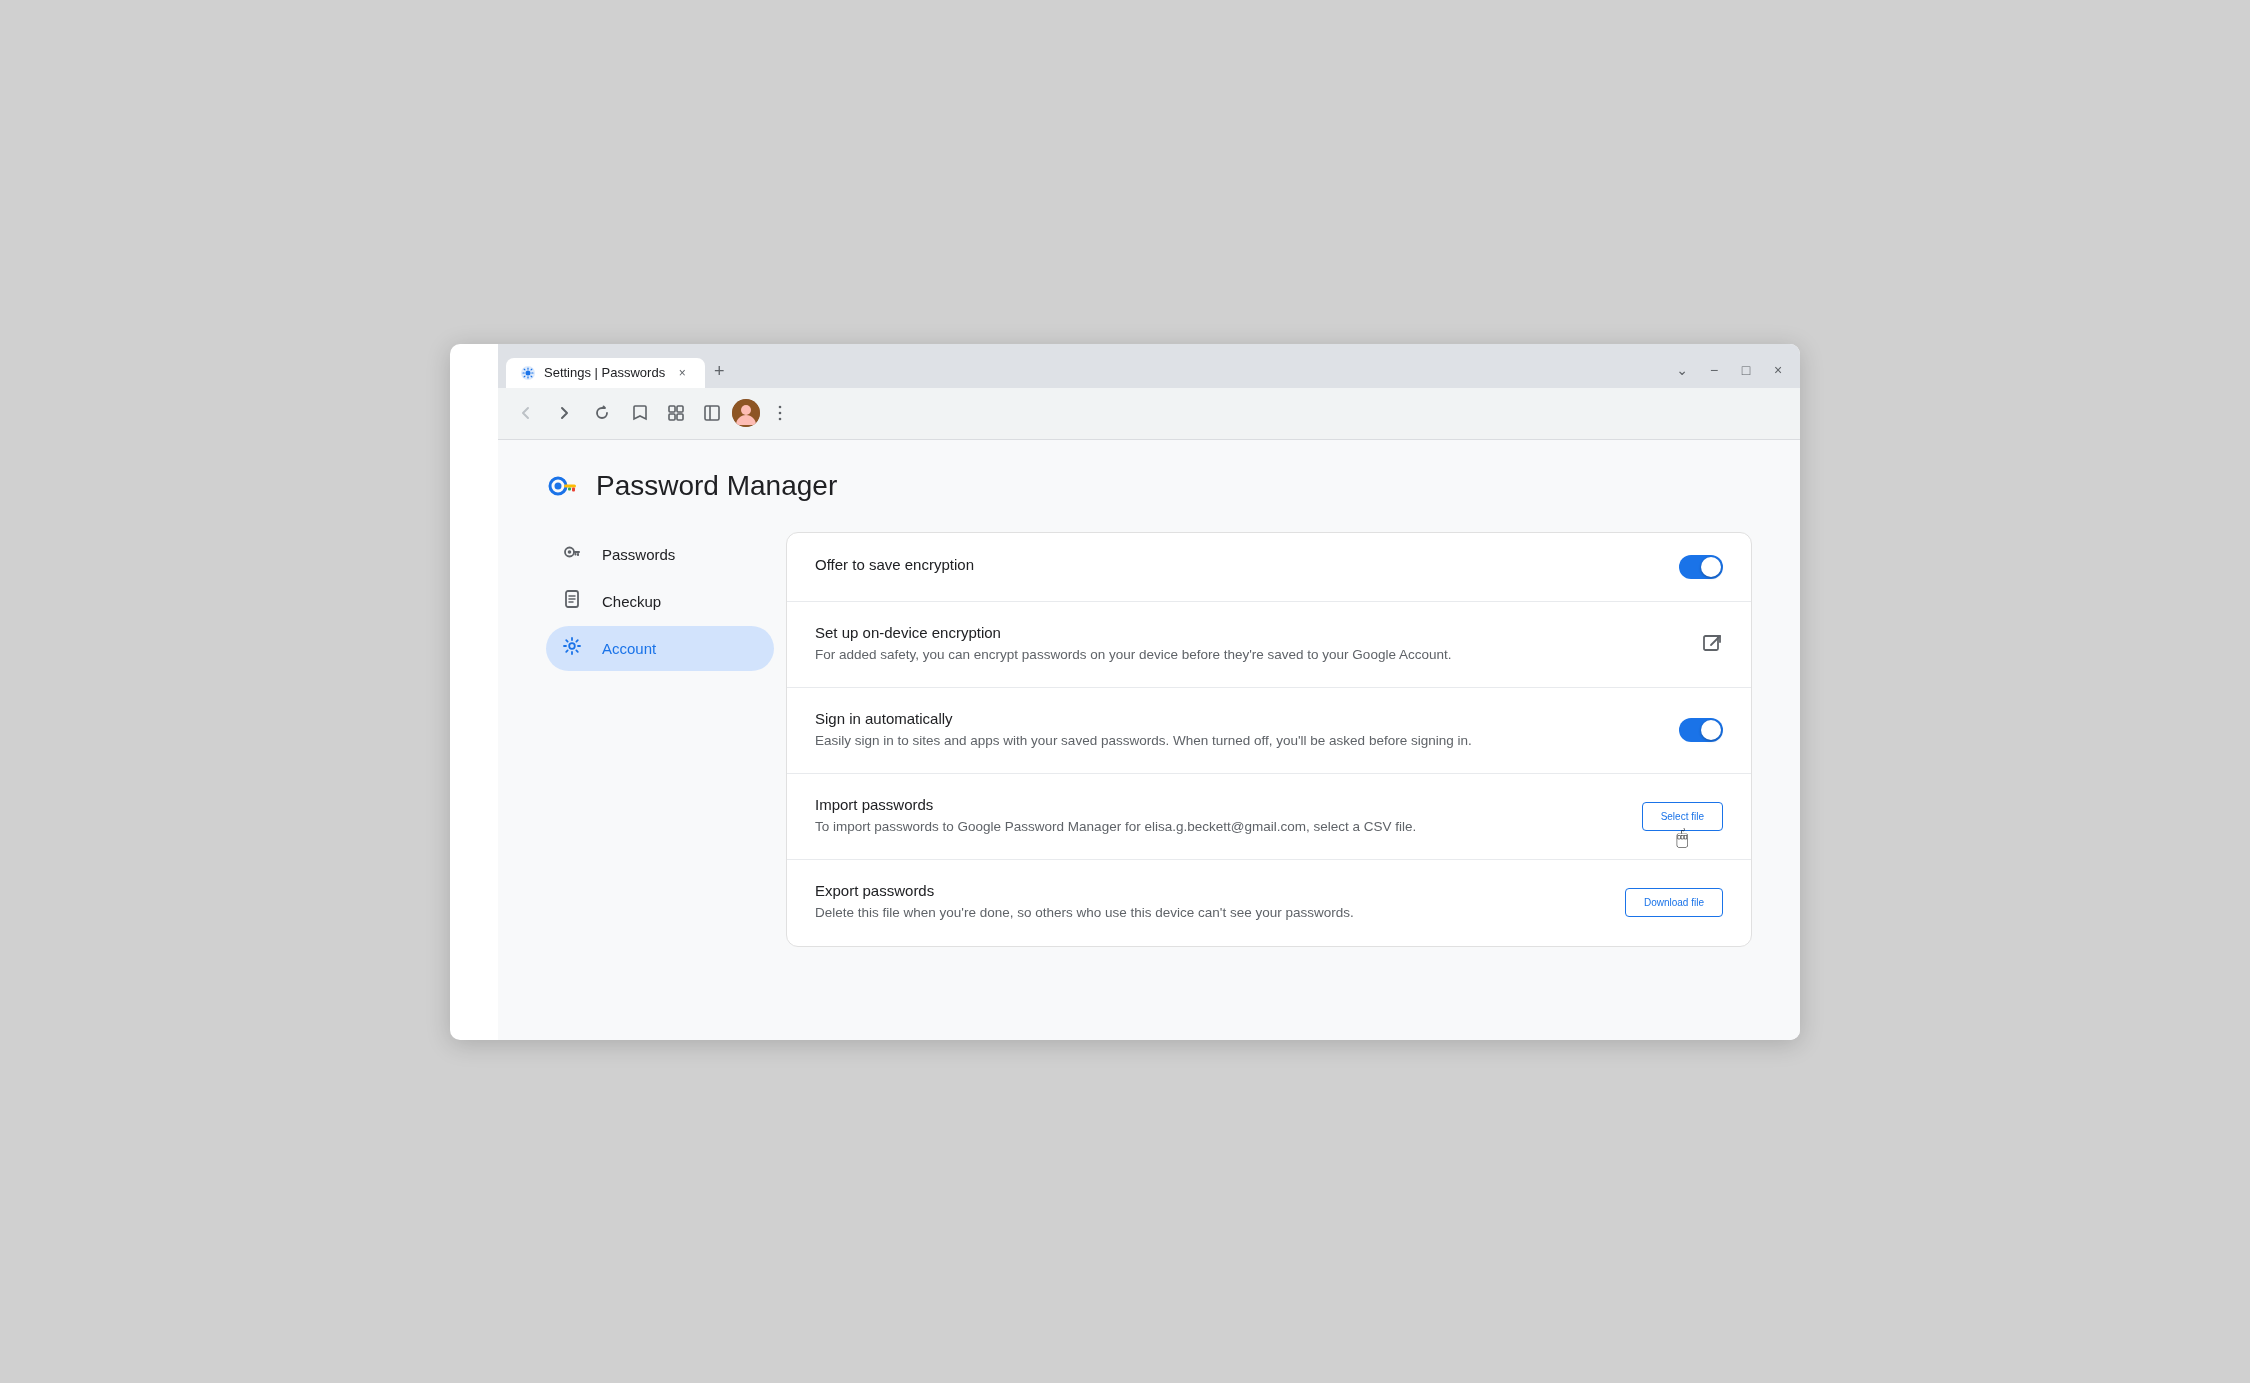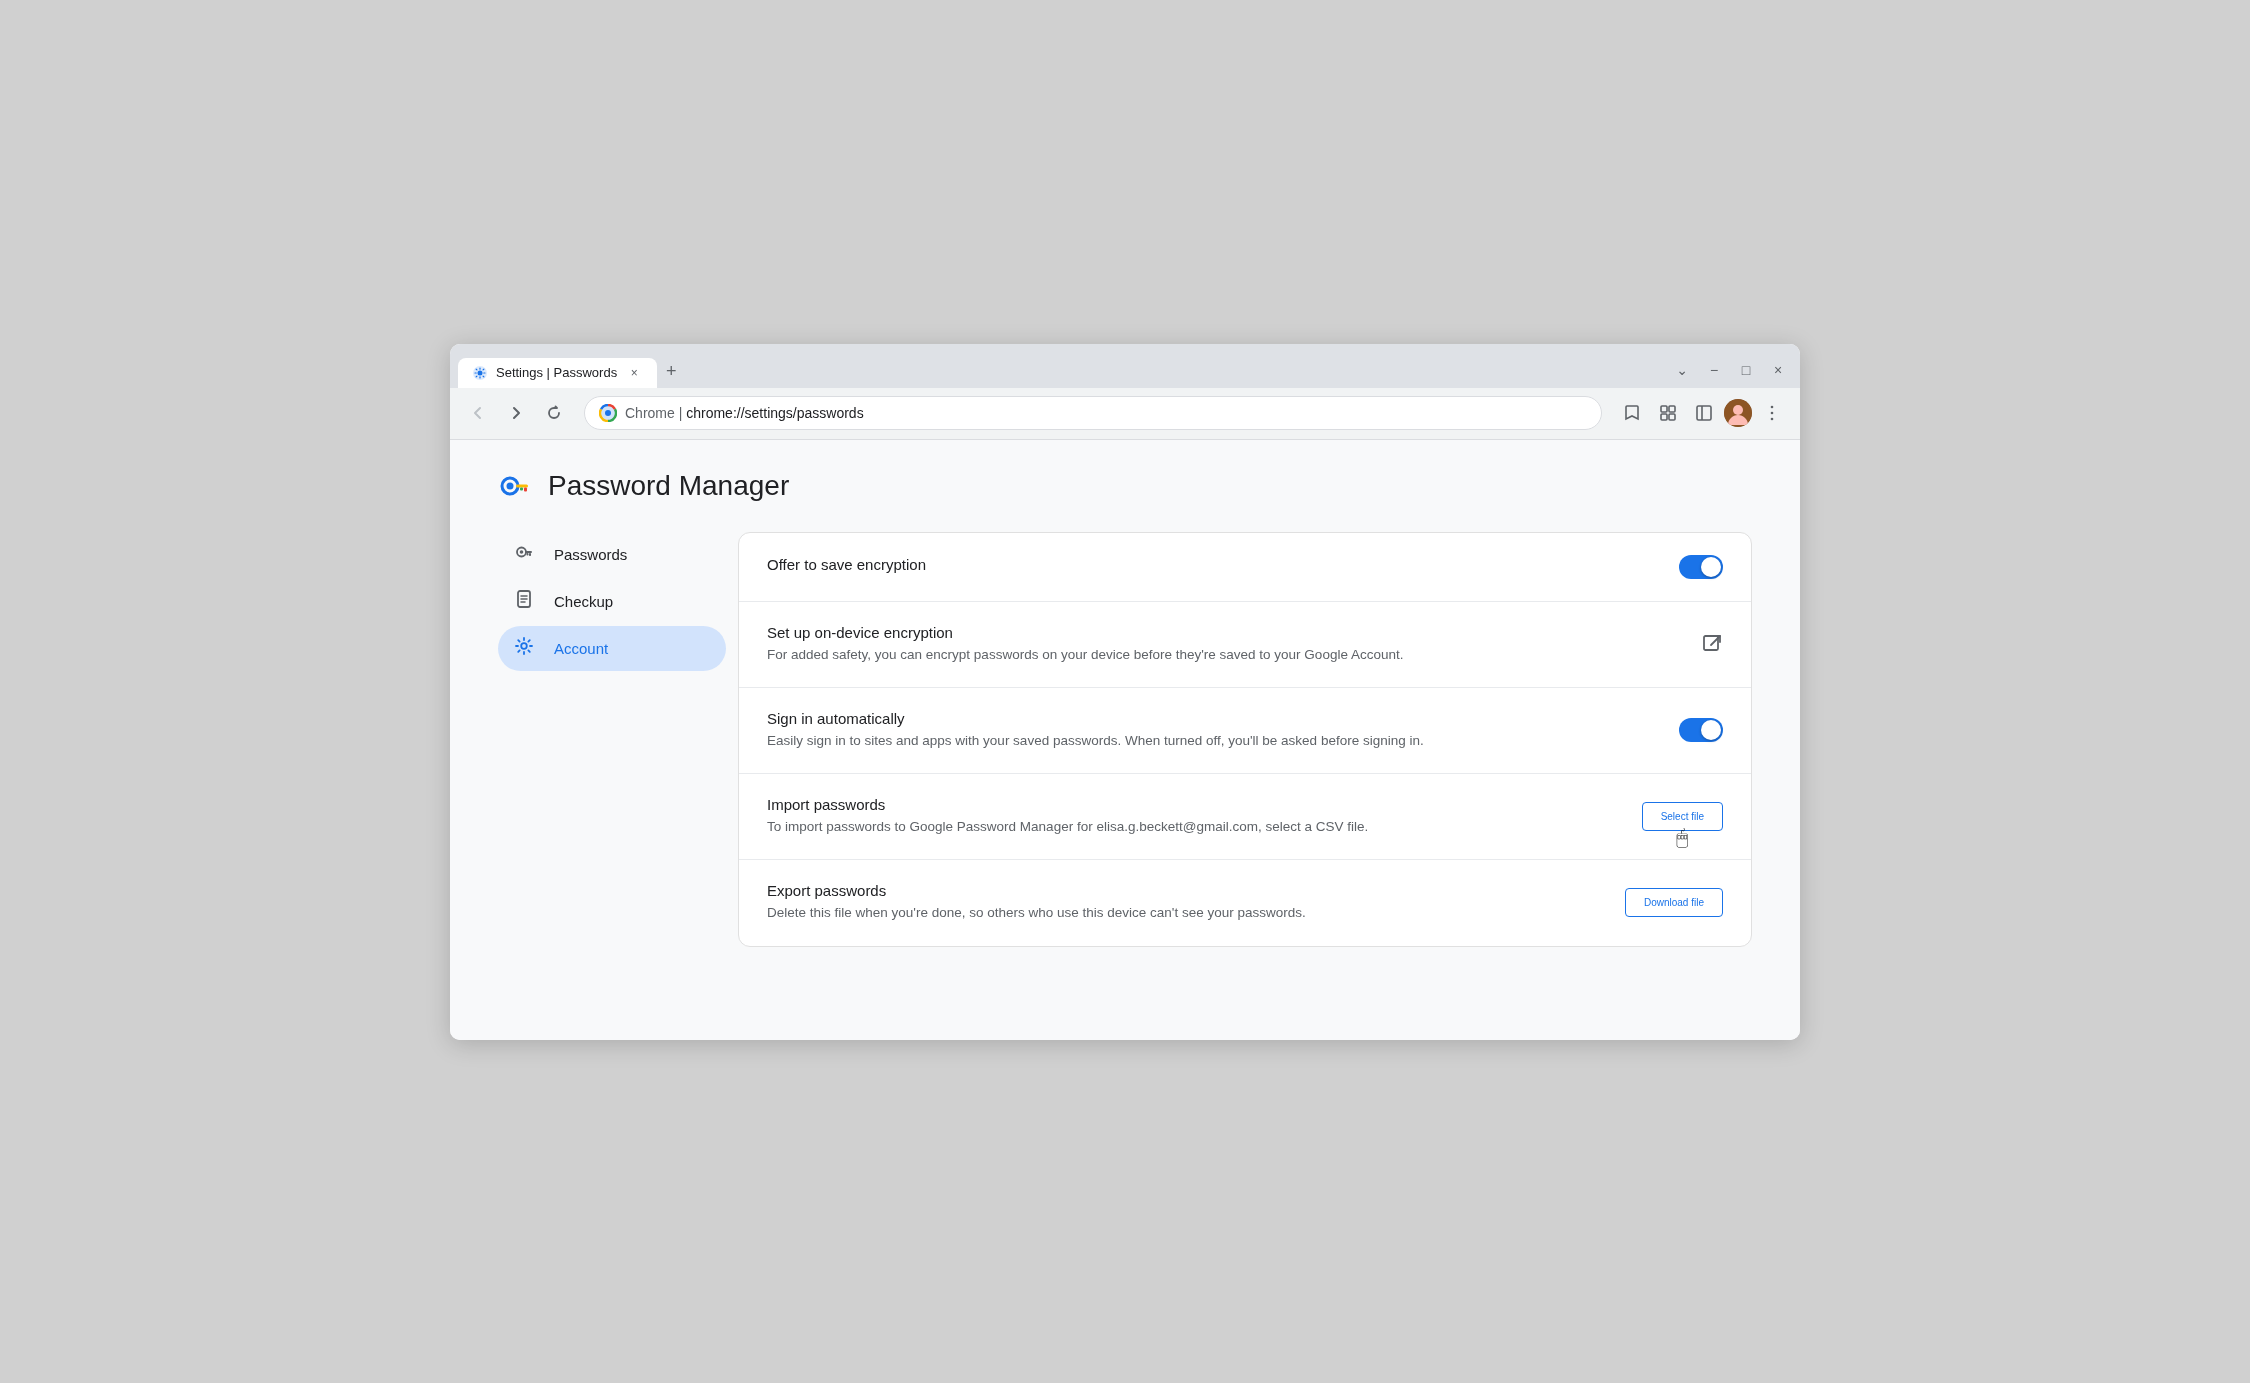--- a/index.html
+++ b/index.html
@@ -11,20 +11,21 @@
       justify-content: center;
       min-height: 100vh;
       padding: 20px;
     }
     .browser-window {
       width: 1350px;
       background: #fff;
       border-radius: 10px;
       box-shadow: 0 4px 24px rgba(0,0,0,0.18);
       overflow: hidden;
+      padding-left: 48px;
     }
     
     .tab-bar {
       background: #dee1e6;
       display: flex;
       align-items: flex-end;
       padding: 8px 8px 0 8px;
       height: 44px;
     }
     .tab {
@@ -325,34 +326,20 @@
     </div>
     <div class="nav-btn">
       <svg width="18" height="18" viewBox="0 0 18 18" fill="none">
           <path d="M7 4L12 9L7 14" stroke="#5f6368" stroke-width="2" stroke-linecap="round" stroke-linejoin="round"></path>
         </svg>
     </div>
     <div class="nav-btn">
       <svg width="18" height="18" viewBox="0 0 18 18" fill="none">
           <path d="M14 9A5 5 0 1 1 9 4h3l-1.5-1.5" stroke="#5f6368" stroke-width="1.8" stroke-linecap="round" stroke-linejoin="round"></path>
         </svg>
-    </div>
-    <div class="address-bar">
-
-      <svg width="18" height="18" viewBox="0 0 18 18">
-        <circle cx="9" cy="9" r="8" fill="#1a73e8" opacity="0.2"></circle>
-        <circle cx="9" cy="9" r="3" fill="#1a73e8"></circle>
-        <path d="M9 1 A8 8 0 0 1 15.93 5" stroke="#ea4335" stroke-width="2.5" fill="none"></path>
-        <path d="M15.93 5 A8 8 0 0 1 9 17" stroke="#34a853" stroke-width="2.5" fill="none"></path>
-        <path d="M9 17 A8 8 0 0 1 2.07 5" stroke="#fbbc05" stroke-width="2.5" fill="none"></path>
-        <path d="M2.07 5 A8 8 0 0 1 9 1" stroke="#1a73e8" stroke-width="2.5" fill="none"></path>
-      </svg>
-      <span class="address-text">
-        <span class="scheme">Chrome  |  </span><span class="bold">chrome://settings/passwords</span>
-      </span>
     </div>
     <div class="toolbar-right">
       <div class="toolbar-icon-btn">
         <svg width="18" height="18" viewBox="0 0 18 18" fill="none">
             <path d="M4 2h10a1 1 0 0 1 1 1v12l-6-3-6 3V3a1 1 0 0 1 1-1z" stroke="#5f6368" stroke-width="1.6" fill="none"></path>
           </svg>
       </div>
       <div class="toolbar-icon-btn">
         <svg width="18" height="18" viewBox="0 0 18 18" fill="none">
             <rect x="2" y="2" width="6" height="6" rx="1" stroke="#5f6368" stroke-width="1.6" fill="none"></rect>

